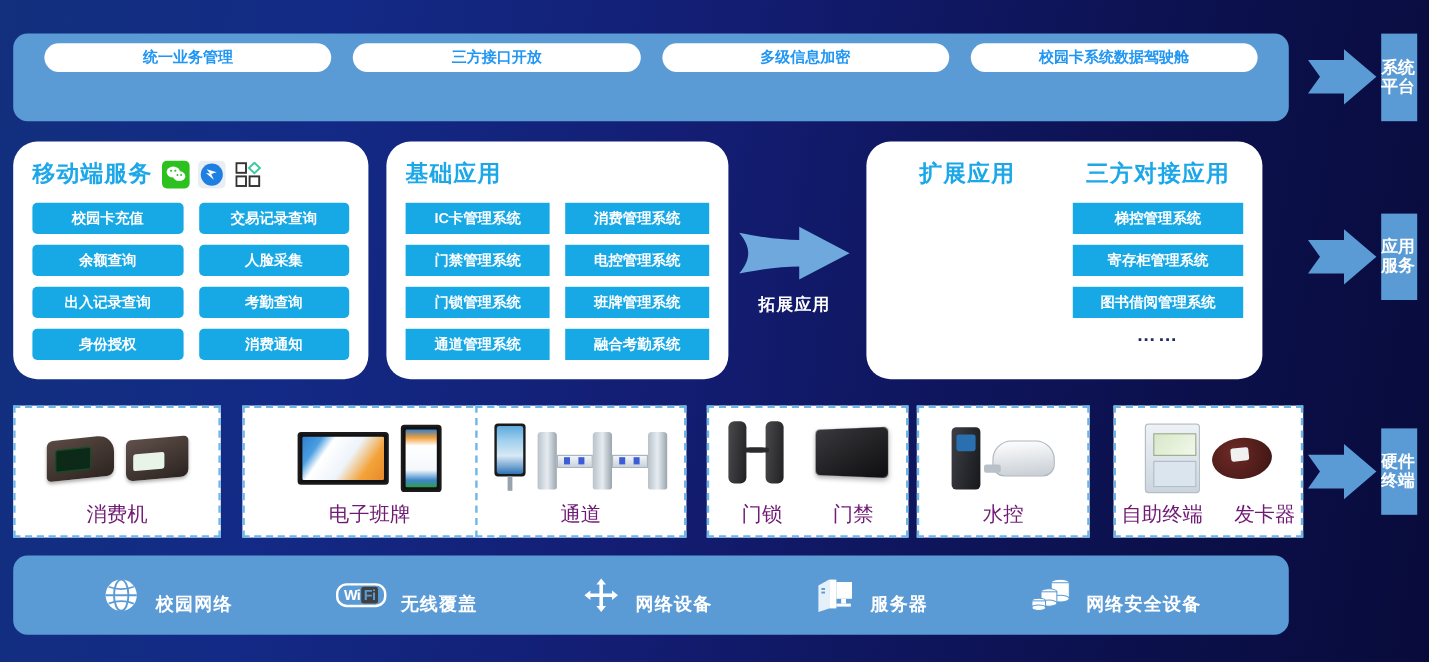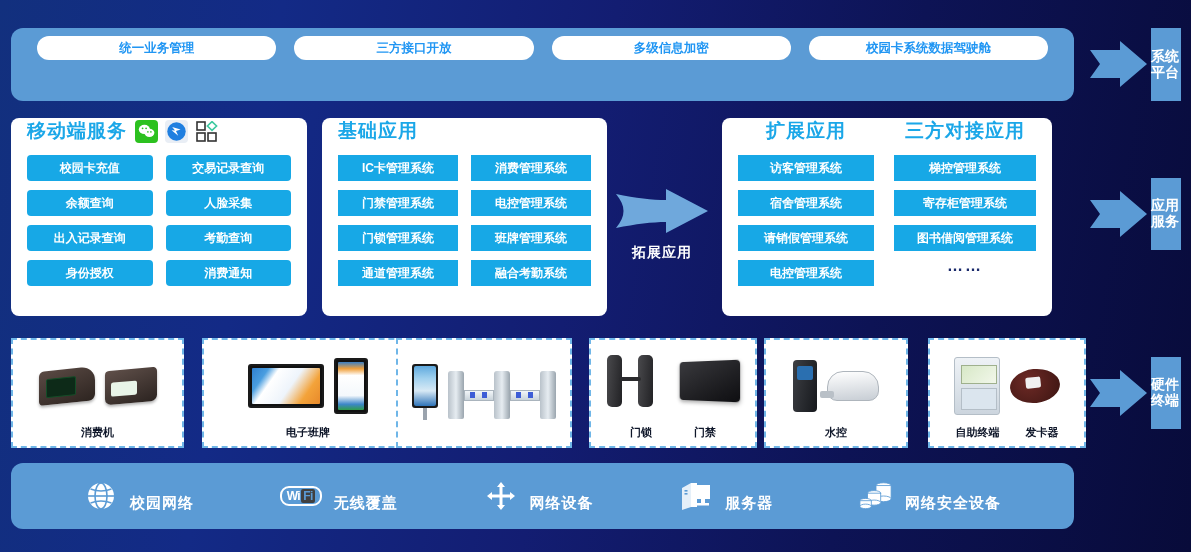--- a/index.html
+++ b/index.html
@@ -39,22 +39,22 @@
     color: #ffffff; font-size: 14px; font-weight: bold;
     display: flex; flex-direction: column; align-items: center;
     justify-content: center; line-height: 1.12; padding: 4px 0;
   }
   .layer-arrow {
     position: absolute; width: 58px; height: 48px;
   }
 
   
   .panel {
-    position: absolute; background: #ffffff; border-radius: 8px;
-    padding: 0 16px 12px 16px;
+    position: absolute; background: #ffffff; border-radius: 20px;
+    padding: 14px 16px 12px 16px;
   }
   .panel-heading {
     color: #1ba7e8; font-size: 19px; font-weight: bold;
     letter-spacing: 1px; white-space: nowrap;
   }
   .panel-head-row { display: flex; align-items: center; gap: 8px; }
   .btn-grid {
     display: grid; grid-template-columns: 1fr 1fr;
     column-gap: 13px; row-gap: 9px; margin-top: 11px;
   }
@@ -104,21 +104,21 @@
     padding-bottom: 6px;
   }
   .hw-images {
     flex: 1; display: flex; align-items: center; justify-content: center;
     gap: 10px; padding: 6px 8px 0 8px;
   }
   .hw-labels {
     display: flex; align-items: center; justify-content: center; gap: 42px;
   }
   .hw-label {
-    color: #0f172a; font-size: 11px; font-weight: bold; white-space: nowrap;
+    color: #701a75; font-size: 17px; font-weight: normal; white-space: nowrap;
   }
   .pos-term-a {
     width: 56px; height: 34px; background: linear-gradient(160deg,#5a4a44,#2d2420);
     border-radius: 5px 14px 6px 4px; position: relative;
     transform: skewY(-6deg); box-shadow: 0 2px 3px rgba(0,0,0,.3);
   }
   .pos-term-a::after {
     content:""; position:absolute; left:7px; top:8px; width:28px; height:17px;
     background:#0d2a18; border:1px solid #134d27; border-radius:2px;
   }
@@ -343,26 +343,20 @@
   <svg width="96" height="46" viewBox="0 0 96 46">
     <path d="M2,6 C22,10 38,12 52,12 L52,1 L94,23 L52,45 L52,34 C38,34 22,36 2,40 C12,28 12,18 2,6 Z" fill="#6fa8dc"></path>
   </svg>
   <div class="expand-label">拓展应用</div>
 </div>
 
 <div class="panel" style="left:722px; top:118px; width:330px; height:198px;">
   <div class="two-col-wrap">
     <div class="col-block" style="width:136px;">
       <div class="col-head">扩展应用</div>
-      <div class="col-btns">
-        <div class="app-btn">访客管理系统</div>
-        <div class="app-btn">宿舍管理系统</div>
-        <div class="app-btn">请销假管理系统</div>
-        <div class="app-btn">电控管理系统</div>
-      </div>
     </div>
     <div class="col-block" style="width:142px;">
       <div class="col-head">三方对接应用</div>
       <div class="col-btns">
         <div class="app-btn">梯控管理系统</div>
         <div class="app-btn">寄存柜管理系统</div>
         <div class="app-btn">图书借阅管理系统</div>
       </div>
       <div class="ellipsis-mark">……</div>
     </div>
@@ -406,20 +400,23 @@
       <div class="pillar" style="left:46px;"></div>
       <div class="pillar" style="left:92px;"></div>
       <div class="bar" style="left:16px; width:30px;"></div>
       <div class="bar" style="left:62px; width:30px;"></div>
       <div class="dotg" style="left:22px;"></div>
       <div class="dotg" style="left:34px;"></div>
       <div class="dotg" style="left:68px;"></div>
       <div class="dotg" style="left:80px;"></div>
     </div>
   </div>
+  <div class="hw-labels">
+    <div class="hw-label">通道</div>
+  </div>
 </div>
 
 <div class="hw-card" style="left:589px; width:168px;gap:10px;">
   <div class="hw-images">
     <div style="display:flex; gap:16px; align-items:center;">
       <div class="lock-a"></div>
       <div class="lock-b"></div>
     </div>
     <div class="reader-panel" style="margin-left:14px;"></div>
   </div>

